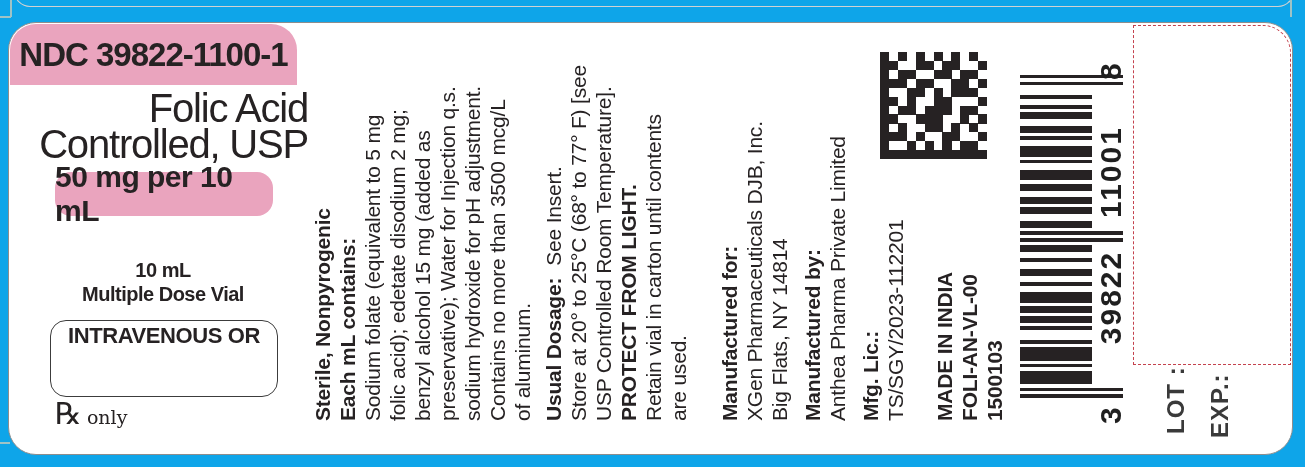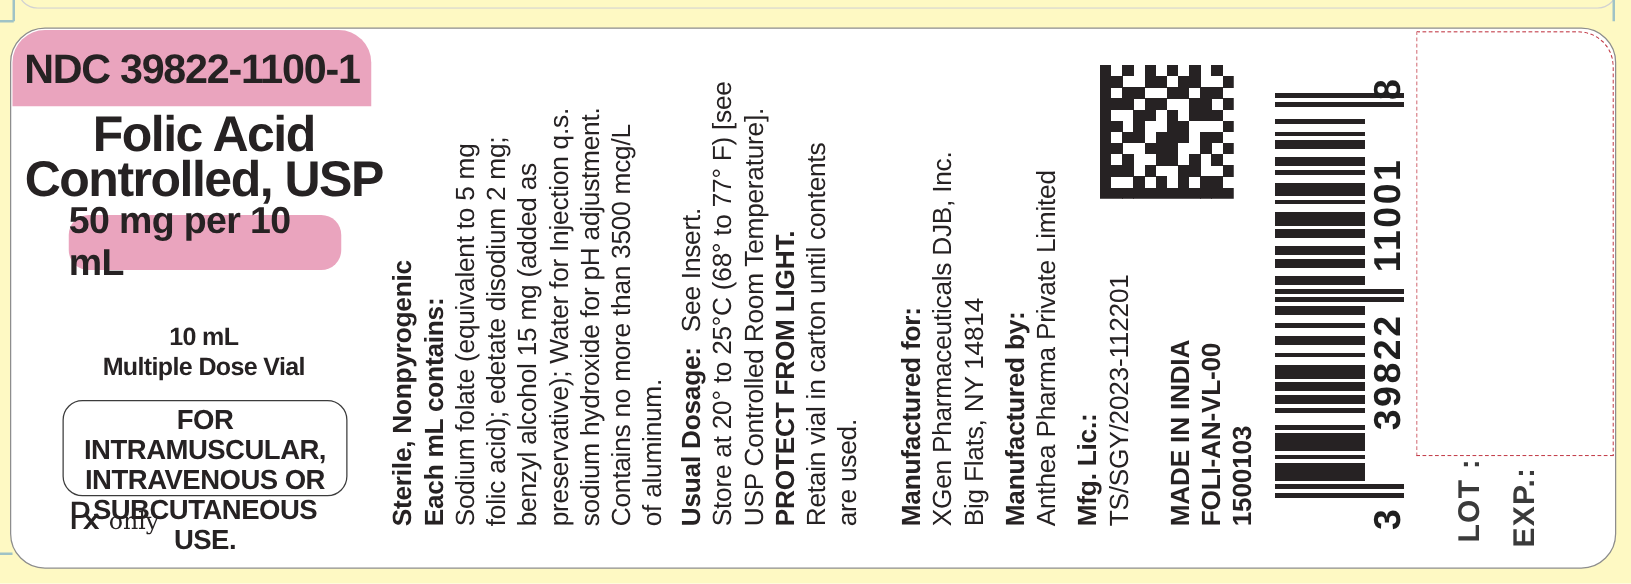--- a/index.html
+++ b/index.html
@@ -1,16 +1,16 @@
 <!DOCTYPE html>
 <html><head>
 <meta charset="utf-8">
 <style>
   html,body{margin:0;padding:0;background:#ffffff;}
-  #canvas{position:relative;width:1305px;height:467px;overflow:hidden;background:#fef9c3;
+  #canvas{position:relative;width:1305px;height:467px;overflow:hidden;background:#0ea5e9;
           font-family:"Liberation Sans",sans-serif;color:#262223;}
   .abs{position:absolute;}
 
   
   .adjacent-edge{left:14px;top:-12px;width:1278px;height:18px;border:1.2px solid #d2d2d2;border-top:none;
                  border-radius:0 0 16px 16px;}
   
   .mark{background:#9fc3c6;}
   .mark-tl-v{left:10px;top:0;width:2px;height:17px;}
   .mark-tl-h{left:0;top:16px;width:11px;height:2px;}
@@ -18,21 +18,21 @@
   .mark-tr-v{left:1290px;top:0;width:2px;height:17px;}
 
   
   .label-outline{left:8px;top:22px;width:1285px;height:433px;border:1.5px solid #8d8d8d;
                  border-radius:28px;box-sizing:border-box;background:#fff;}
 
   
   .ndc-banner{left:10px;top:24px;width:287px;height:61px;background:#eaa4be;
               border-radius:26px 26px 0 0;display:flex;align-items:center;justify-content:center;
               font-size:33px;font-weight:bold;letter-spacing:-1px;}
-  .product-title{left:18px;top:90px;width:290px;text-align:center;font-size:40px;font-weight:bold;
+  .product-title{left:18px;top:90px;width:290px;text-align:right;font-size:40px;font-weight:normal;
                  line-height:36px;letter-spacing:-1.2px;}
   .strength-pill{left:55px;top:172px;width:218px;height:44px;background:#eaa4be;border-radius:16px;
                  display:flex;align-items:center;justify-content:center;font-size:30px;font-weight:bold;
                  letter-spacing:-0.5px;}
   .concentration{left:18px;top:218px;width:290px;text-align:center;font-size:28px;font-weight:bold;
                  letter-spacing:-0.5px;}
   .vial-info{left:18px;top:258px;width:290px;text-align:center;font-size:20px;font-weight:bold;
              line-height:24px;letter-spacing:-0.5px;}
   .route-box{left:50px;top:320px;width:228px;height:77px;border:1.8px solid #3c3c3c;border-radius:16px;
              box-sizing:border-box;text-align:center;font-size:22px;font-weight:700;line-height:24px;
@@ -97,23 +97,21 @@
     <div>Controlled, USP</div>
   </div>
   <div class="abs strength-pill">
     <span>50 mg per 10 mL</span>
   </div>
   <div class="abs vial-info">
     <div>10 mL</div>
     <div>Multiple Dose Vial</div>
   </div>
   <div class="abs route-box">
-    <div>FOR INTRAMUSCULAR,</div>
     <div>INTRAVENOUS OR</div>
-    <div>SUBCUTANEOUS USE.</div>
   </div>
   <div class="abs rx-only">
     <span class="rx-sym">℞</span><span class="rx-word">only</span>
   </div>
 
   <div class="abs rot-block">
     <div class="ln b">Sterile, Nonpyrogenic</div>
     <div class="ln b">Each mL contains:</div>
     <div class="ln">Sodium folate (equivalent to 5 mg</div>
     <div class="ln">folic acid); edetate disodium 2 mg;</div>

